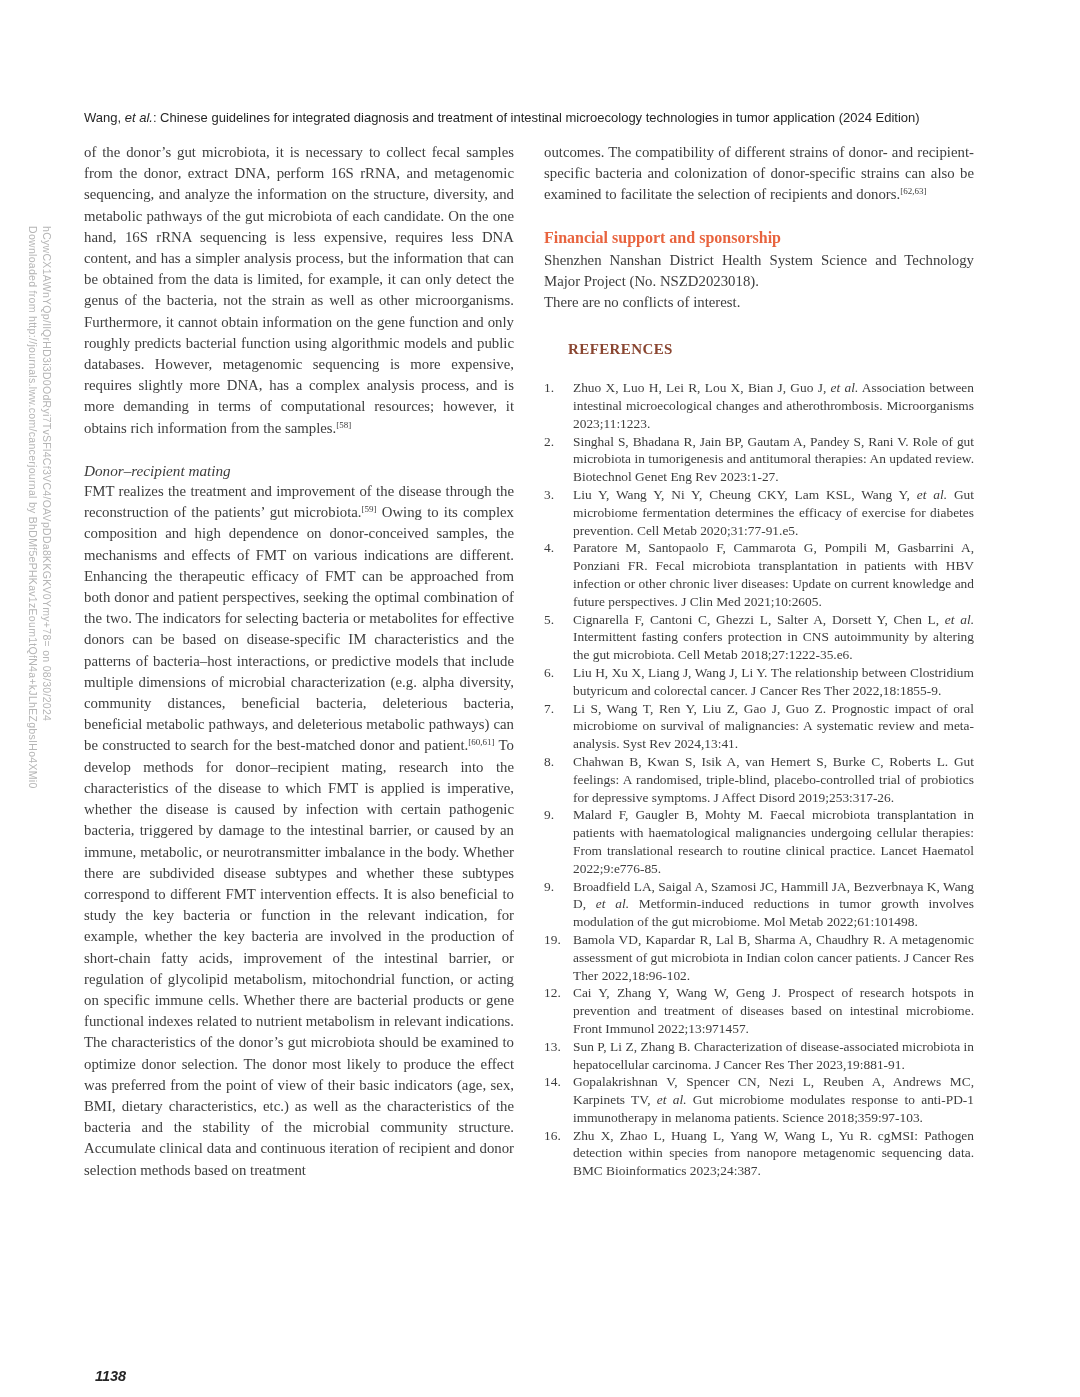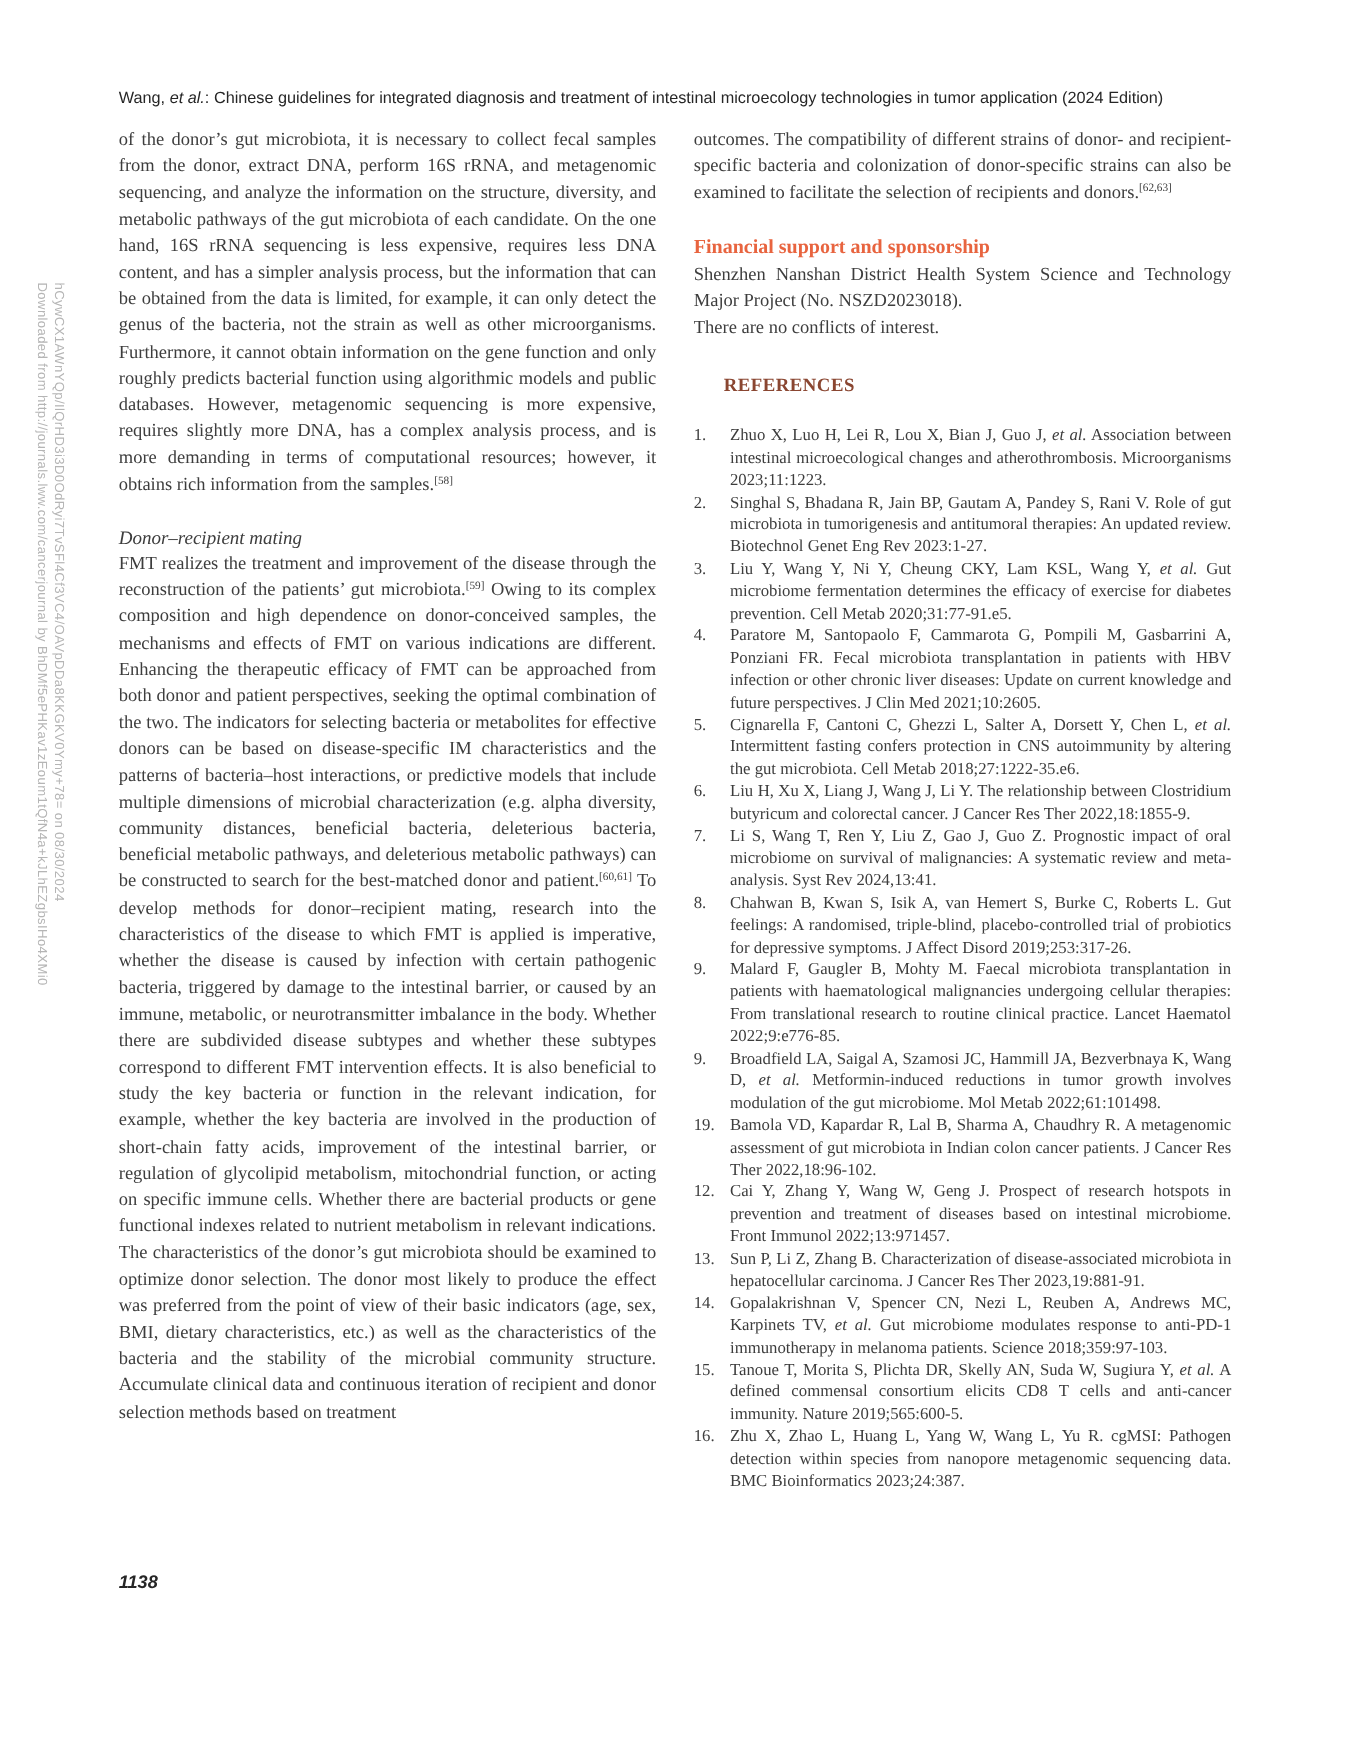--- a/index.html
+++ b/index.html
@@ -28,24 +28,24 @@
     text-orientation: mixed;
     font-family: "Liberation Sans", sans-serif;
     font-size: 10.5px;
     line-height: 14px;
     letter-spacing: 0.3px;
     color: var(--watermark-gray);
     white-space: nowrap;
   }
   .page {
     position: absolute;
-    left: 95px;
+    left: 84px;
     top: 0;
     width: 890px;
-    padding-top: 70px;
+    padding-top: 110px;
   }
   .running-header {
     font-family: "Liberation Sans", sans-serif;
     font-size: 13px;
     color: var(--dark-text);
     white-space: nowrap;
   }
   .columns {
     display: flex;
     gap: 30px;
@@ -93,21 +93,21 @@
   .refs-list li {
     display: flex;
     font-size: 13.4px;
     line-height: 17.8px;
   }
   .ref-num { flex: 0 0 29px; }
   .ref-txt { flex: 1; text-align: justify; }
   .page-footer {
     position: absolute;
     left: 95px;
-    top: 1258px;
+    top: 1368px;
     width: 890px;
     display: flex;
     justify-content: space-between;
     align-items: baseline;
     flex-direction: column;
   }
   .page-number {
     font-family: "Liberation Sans", sans-serif;
     font-style: italic;
     font-weight: bold;
@@ -200,24 +200,20 @@
           </li>
           <li>
             <span class="ref-num">13.</span>
             <span class="ref-txt">Sun P, Li Z, Zhang B. Characterization of disease-associated microbiota in hepatocellular carcinoma. J Cancer Res Ther 2023,19:881-91.</span>
           </li>
           <li>
             <span class="ref-num">14.</span>
             <span class="ref-txt">Gopalakrishnan V, Spencer CN, Nezi L, Reuben A, Andrews MC, Karpinets TV, <i>et al.</i> Gut microbiome modulates response to anti-PD-1 immunotherapy in melanoma patients. Science 2018;359:97-103.</span>
           </li>
           <li>
-            <span class="ref-num">15.</span>
-            <span class="ref-txt">Tanoue T, Morita S, Plichta DR, Skelly AN, Suda W, Sugiura Y, <i>et al.</i> A defined commensal consortium elicits CD8 T cells and anti-cancer immunity. Nature 2019;565:600-5.</span>
-          </li>
-          <li>
             <span class="ref-num">16.</span>
             <span class="ref-txt">Zhu X, Zhao L, Huang L, Yang W, Wang L, Yu R. cgMSI: Pathogen detection within species from nanopore metagenomic sequencing data. BMC Bioinformatics 2023;24:387.</span>
           </li>
         </ol>
     </div>
 
   </div>
 </main>
 
 <footer class="page-footer">

